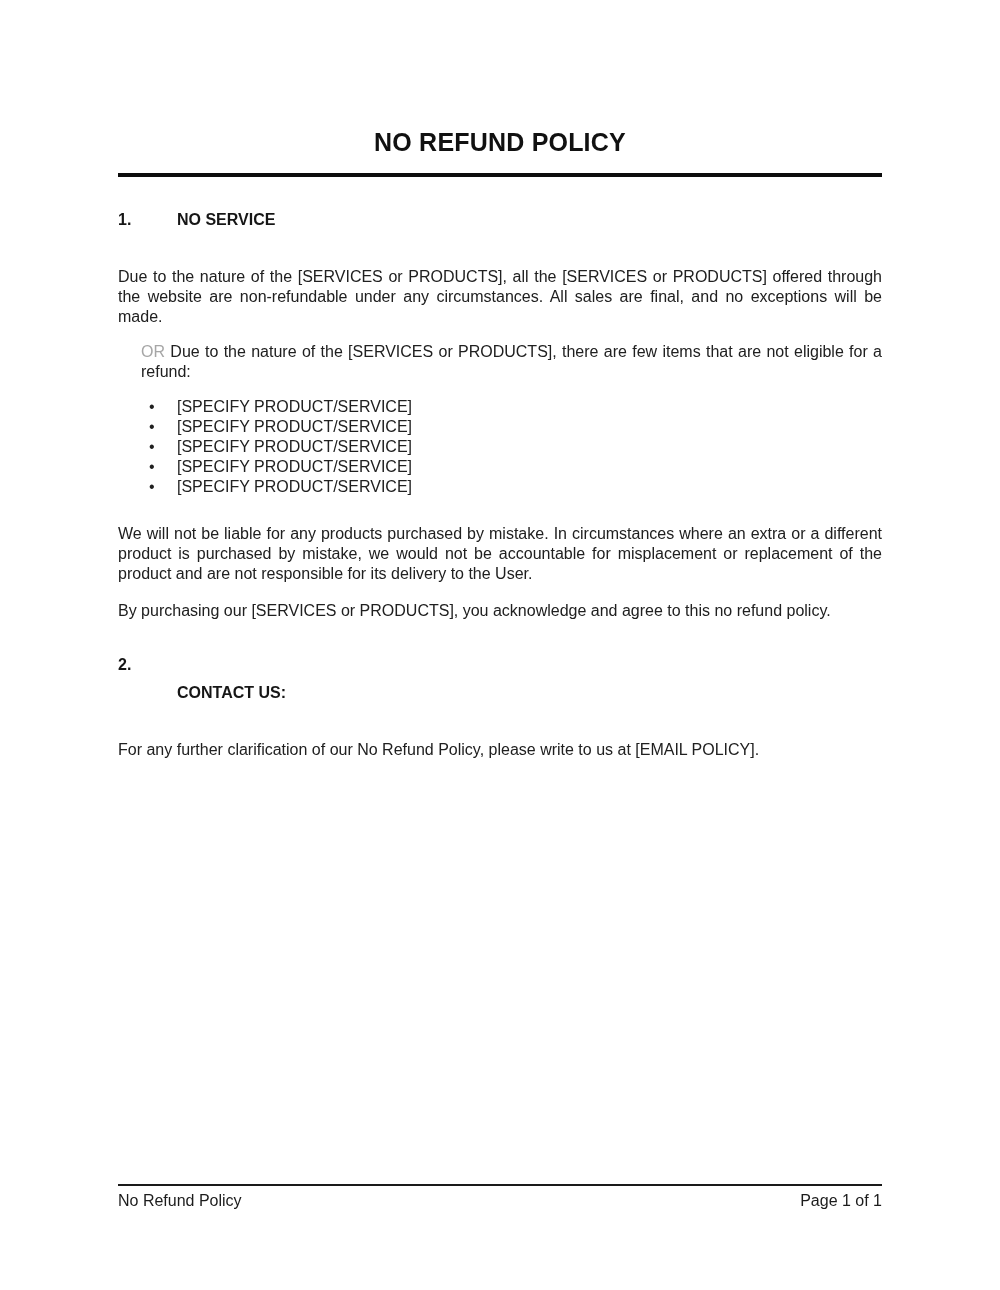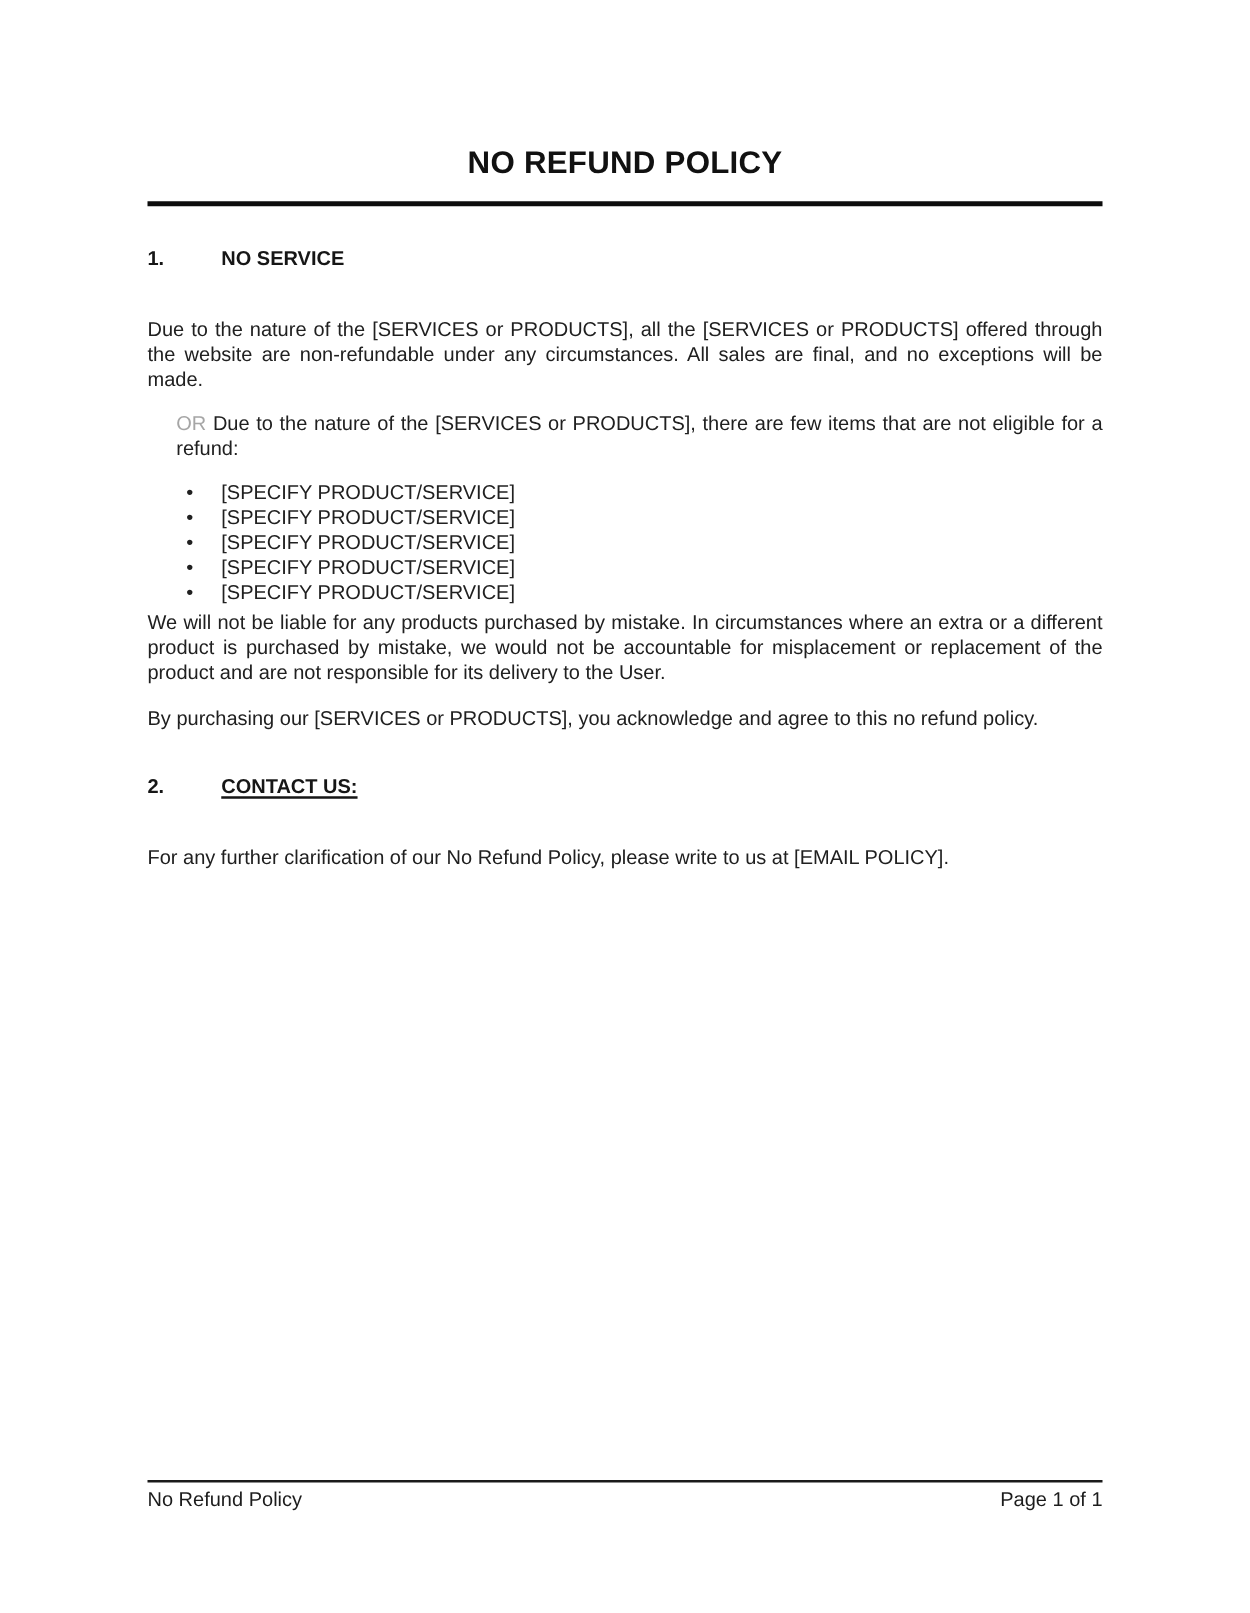--- a/index.html
+++ b/index.html
@@ -6,21 +6,21 @@
   html, body { background: #ffffff; }
   body {
     width: 1000px;
     height: 1290px;
     font-family: "Liberation Sans", sans-serif;
   }
   .page {
     position: relative;
     width: 1000px;
     height: 1290px;
-    padding: 0 118px;
+    padding: 12px 118px;
     color: #202020;
     font-size: 16px;
     line-height: 20px;
     overflow: hidden;
   }
   .doc-title {
     padding-top: 116px;
     font-size: 25px;
     line-height: 28px;
     font-weight: bold;
@@ -55,27 +55,27 @@
     position: relative;
     padding-left: 59px;
     line-height: 20px;
   }
   ul.spec-list li .bullet-dot {
     position: absolute;
     left: 31px;
     top: 0;
     font-size: 16px;
   }
-  .sec1-par2 { margin-top: 4px; }
+  .sec1-par2 { margin-top: 27px; }
   .sec1-par3 { margin-top: 17px; }
   .sec2-head { margin-top: 34px; }
   .sec2-head .sec-title {
-    text-decoration: underline;
     text-decoration-thickness: 2px;
     text-underline-offset: 3px;
+    margin-top: 28px;
   }
   .sec2-par1 { margin-top: 37px; }
   .page-footer {
     position: absolute;
     left: 118px;
     right: 118px;
     top: 1184px;
   }
   .rule-thin {
     border: none;

